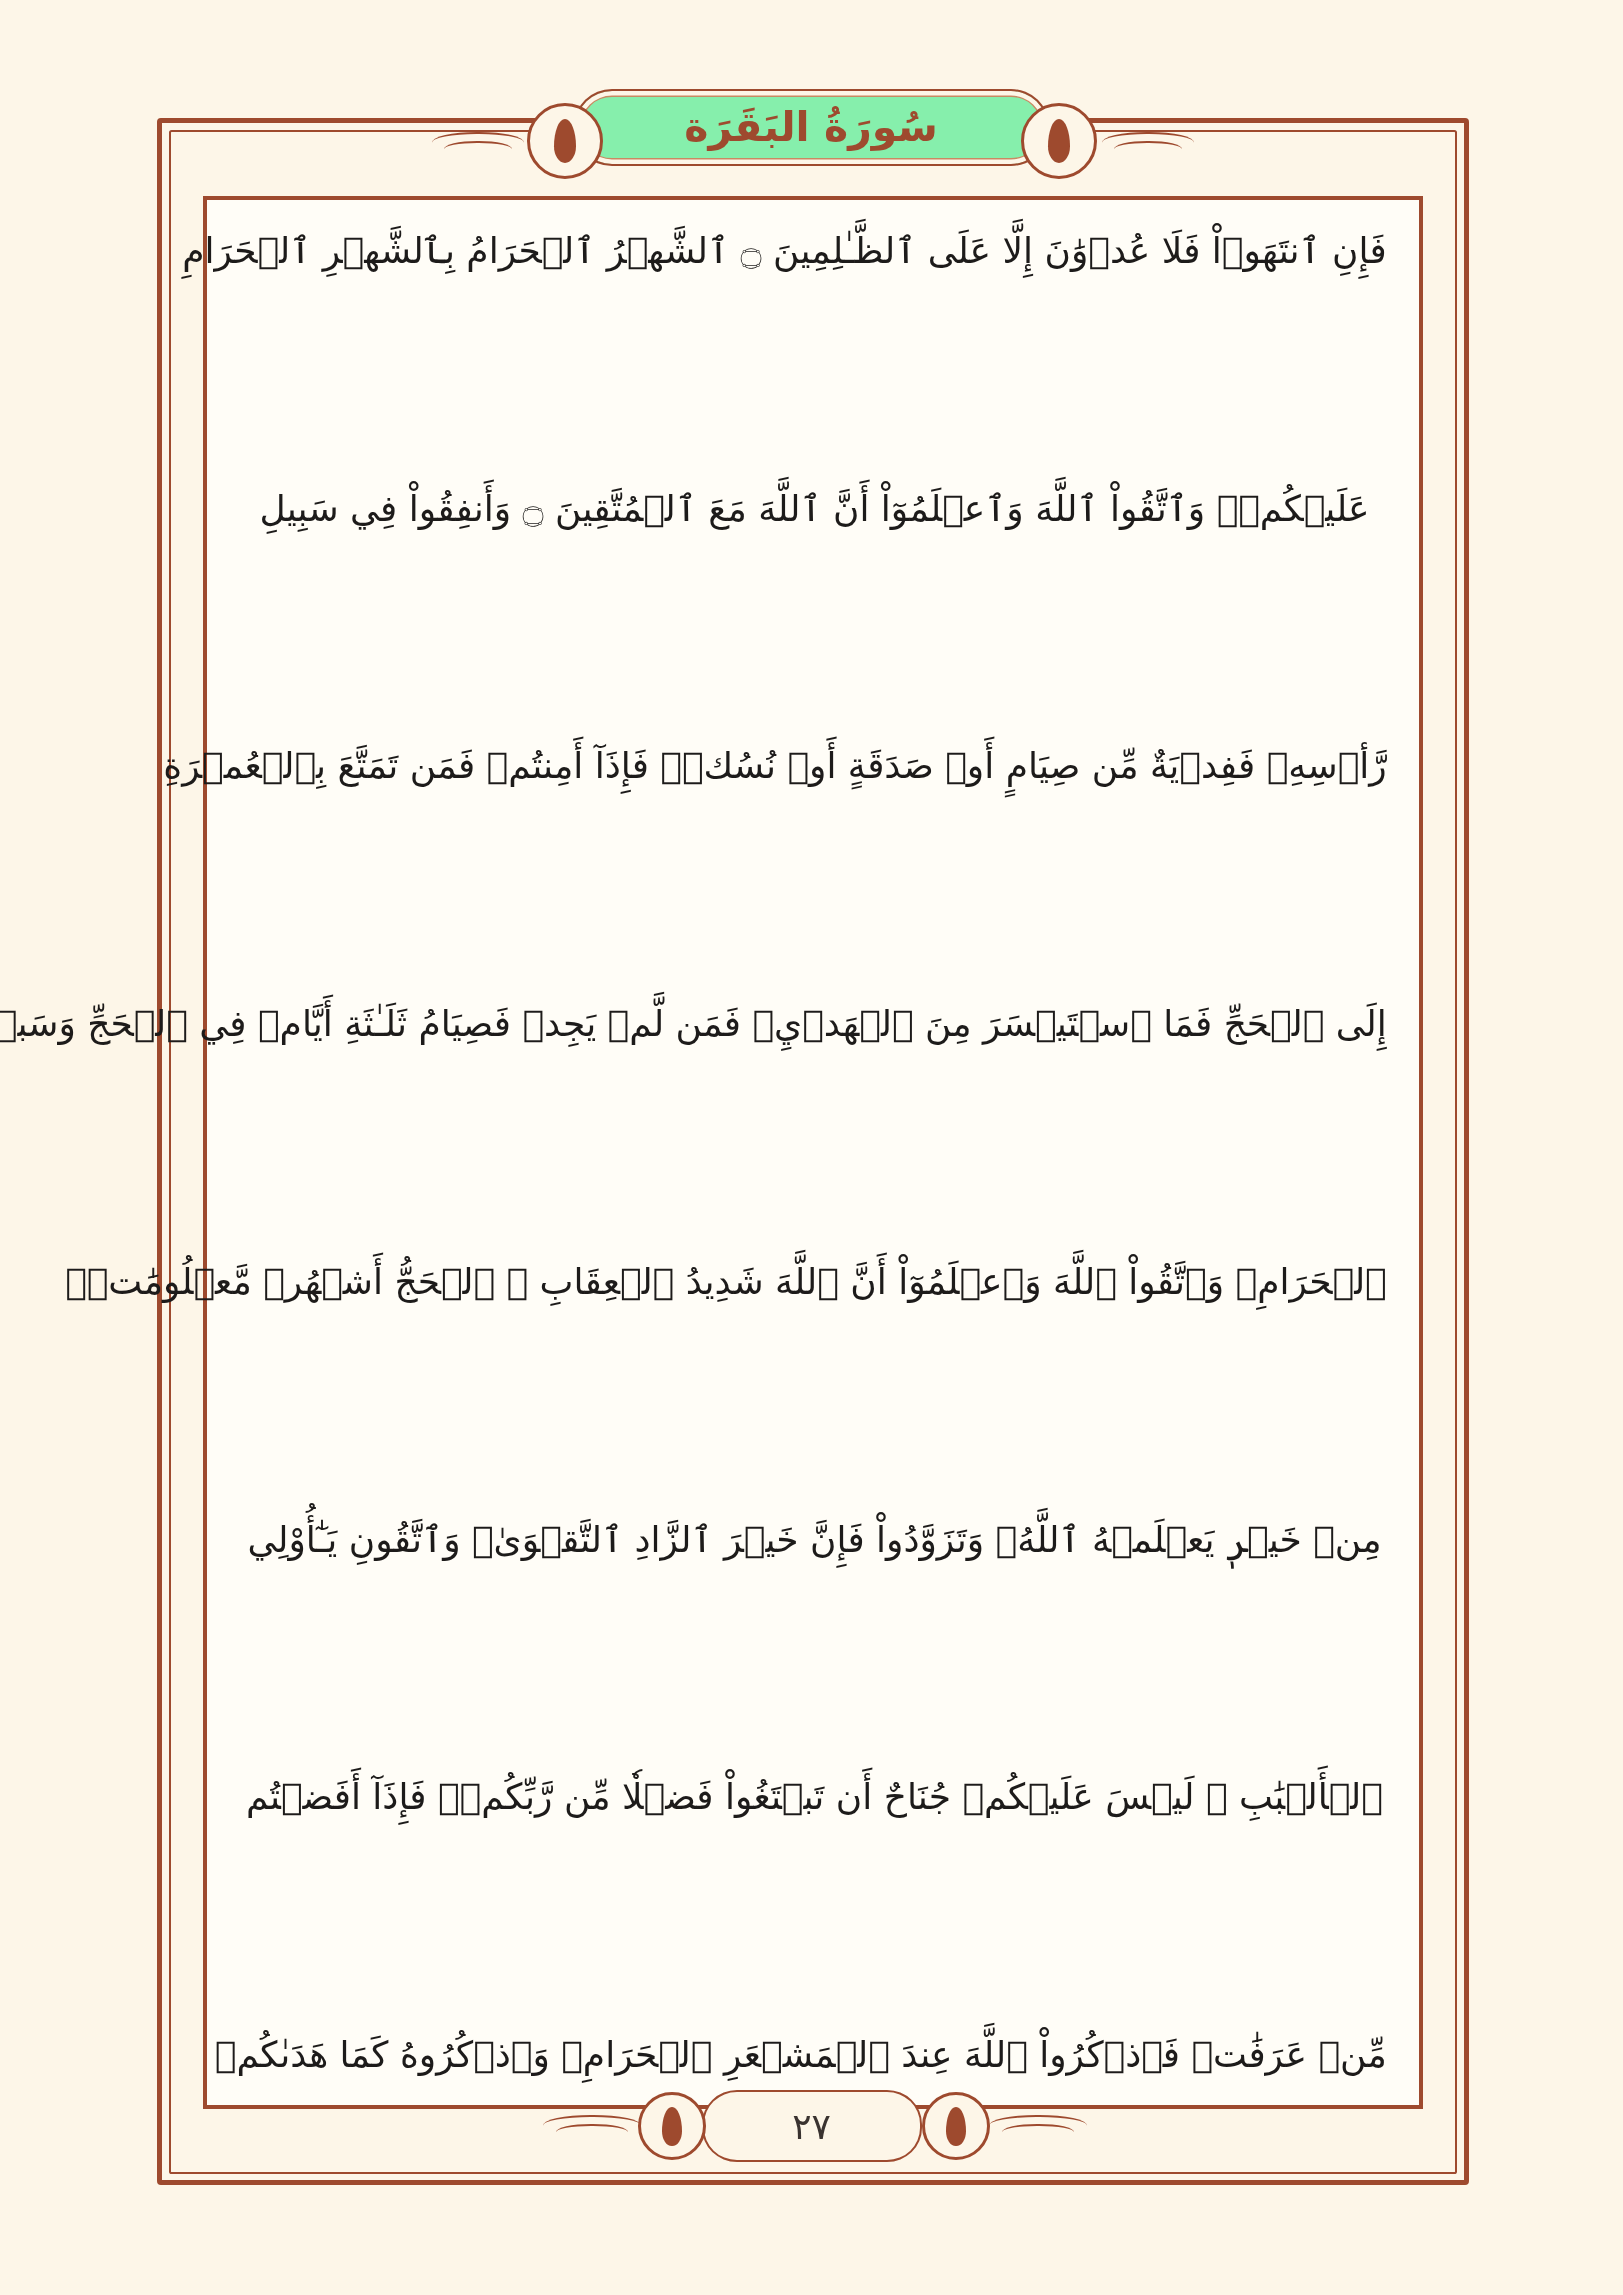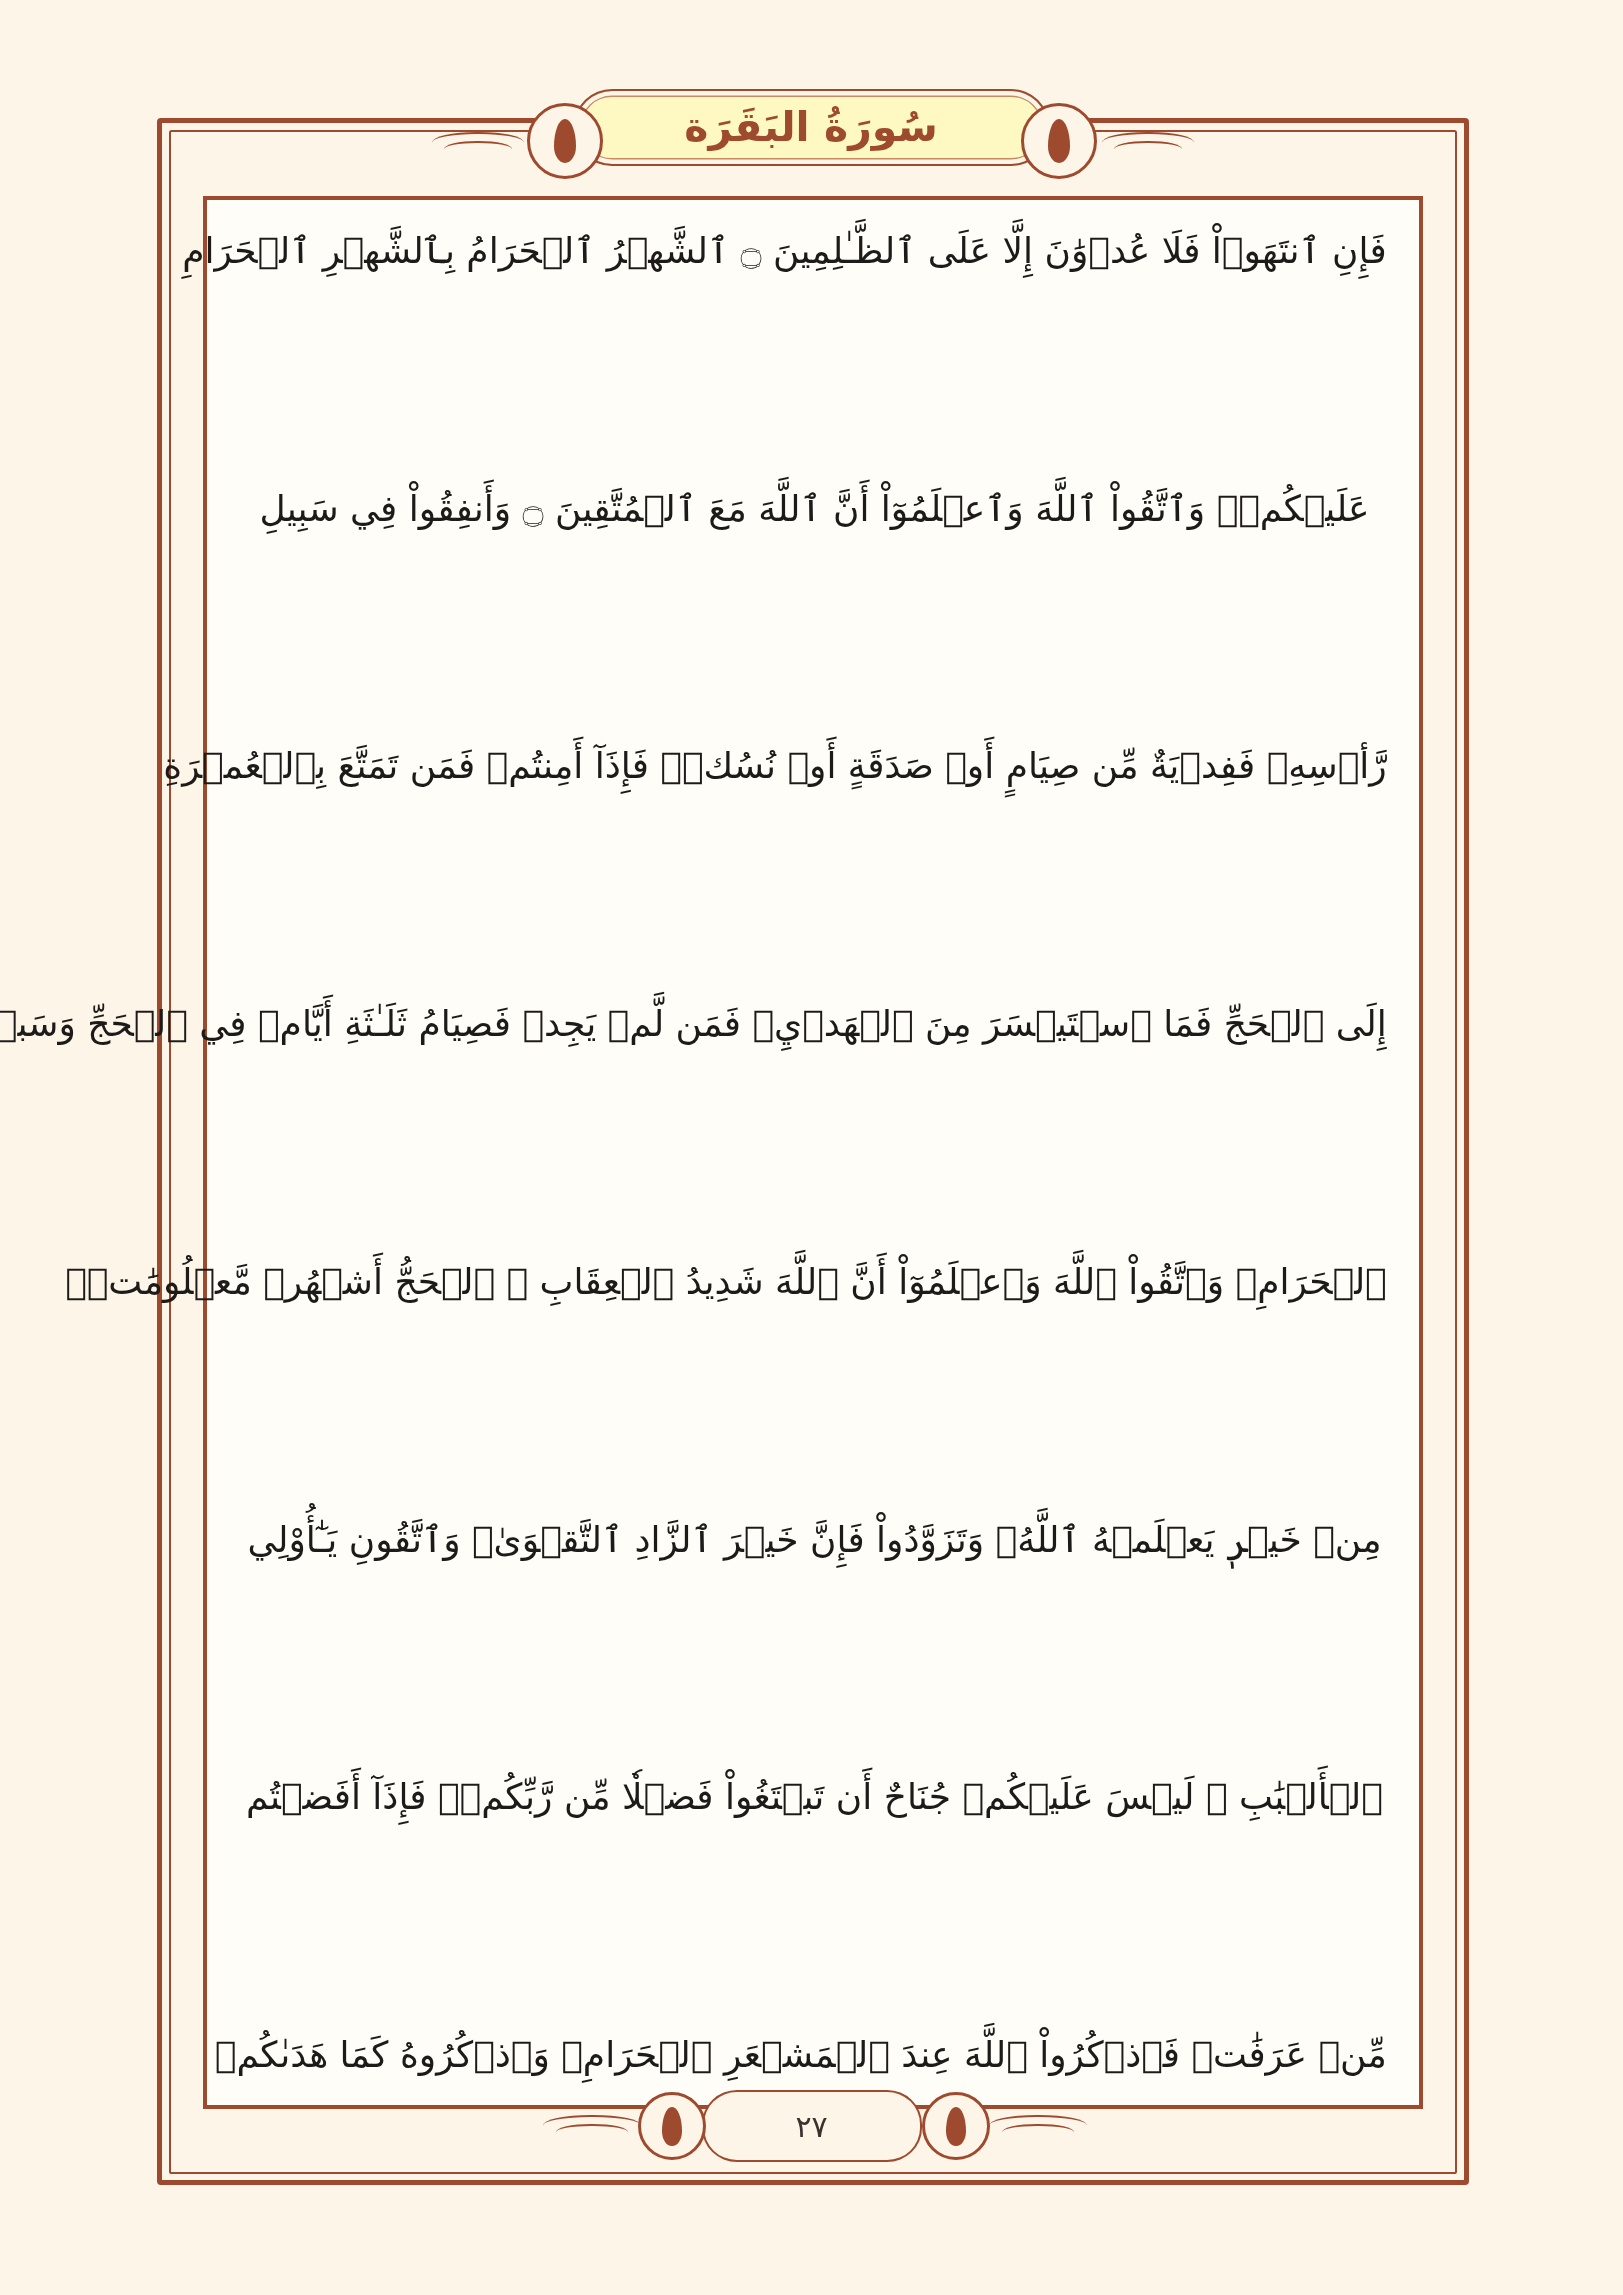--- a/index.html
+++ b/index.html
@@ -63,21 +63,21 @@
     width: 628px;
     height: 85px;
     display: flex;
     align-items: center;
     justify-content: center;
   }
   .header-plate {
     position: relative;
     width: 471px;
     height: 73px;
-    background: #fef9c3;
+    background: #86efac;
     border: 2.6px solid #9e4a2e;
     border-radius: 38px / 37px;
     display: flex;
     align-items: center;
     justify-content: center;
     box-shadow: inset 0 0 0 4.6px #fdf6e8, inset 0 0 0 5.9px #c98a63;
     text-align: right;
   }
   .surah-title {
     font-size: 41px;
@@ -145,21 +145,21 @@
     width: 216px;
     height: 68px;
     background: #fdf6e8;
     border: 2.6px solid #9e4a2e;
     border-radius: 35px / 34px;
     display: flex;
     align-items: center;
     justify-content: center;
   }
   .page-number {
-    font-size: 30px;
+    font-size: 36px;
     color: #3a3330;
     font-family: "DejaVu Sans", sans-serif;
     letter-spacing: 2px;
   }
   .footer-wing {
     position: absolute;
     top: 2092px;
     width: 68px;
     height: 68px;
     border: 3.3px solid #9e4a2e;

